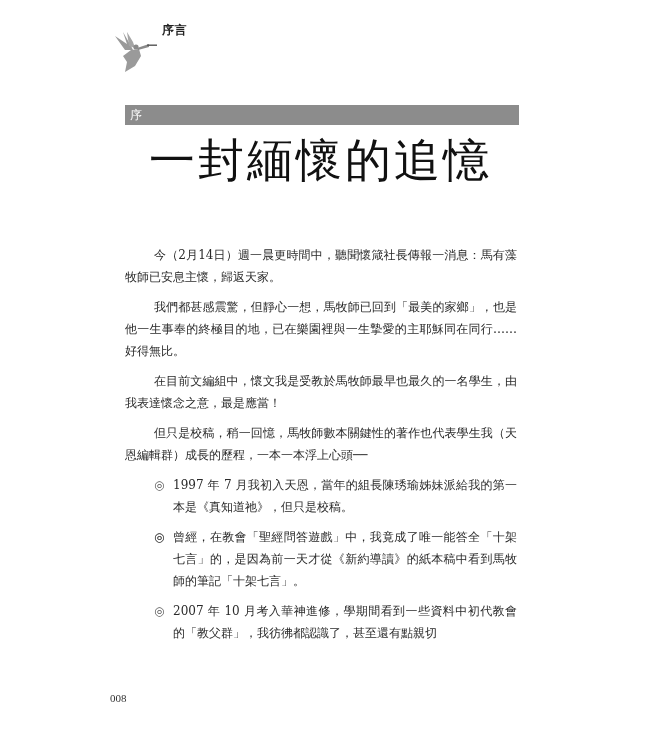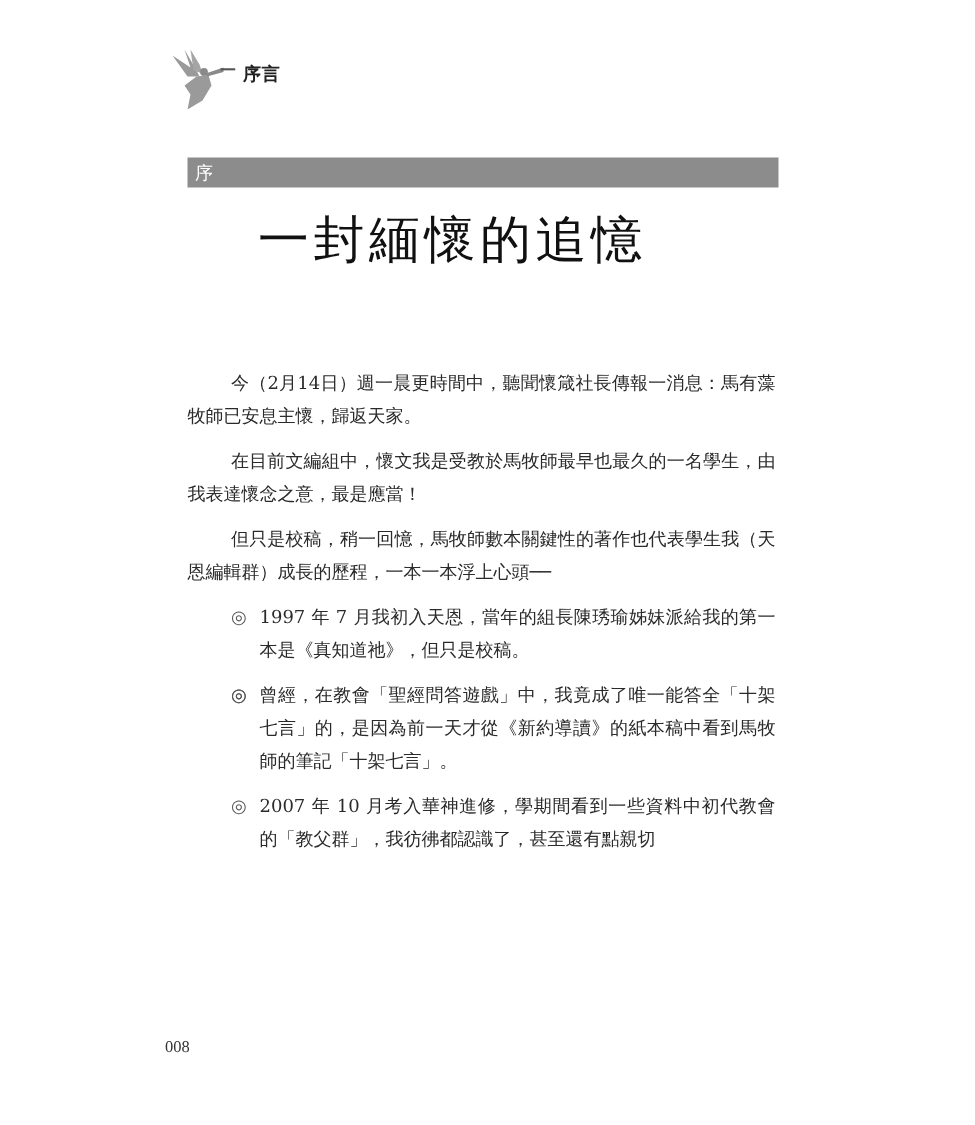--- a/index.html
+++ b/index.html
@@ -14,21 +14,20 @@
       overflow: hidden;
       font-family: "DejaVu Serif", "Liberation Serif", serif;
       color: #222;
     }
     .running-header {
       position: absolute;
       left: 113px;
       top: 28px;
       height: 48px;
       display: flex;
-      align-items: center;
     }
     .angel-icon {
       width: 44px;
       height: 46px;
       display: block;
     }
     .header-label {
       font-size: 12px;
       font-weight: bold;
       color: #222;
@@ -44,23 +43,23 @@
       height: 20px;
       background: #8c8c8c;
       color: #ffffff;
       font-size: 12px;
       line-height: 20px;
       padding-left: 5px;
       box-sizing: border-box;
     }
     .chapter-title {
       position: absolute;
-      left: 172px;
+      left: 149px;
       top: 135px;
-      font-size: 34px;
+      font-size: 46px;
       font-weight: normal;
       letter-spacing: 3px;
       color: #111;
       margin: 0;
       line-height: 50px;
     }
     .body-text {
       position: absolute;
       left: 125px;
       top: 244px;
@@ -121,20 +120,21 @@
 </div>
 
 <div class="section-bar">
   <span>序</span>
 </div>
 
 <h1 class="chapter-title">一封緬懷的追憶</h1>
 
 <div class="body-text">
   <p class="para">今（2月14日）週一晨更時間中，聽聞懷箴社長傳報一消息：馬有藻牧師已安息主懷，歸返天家。</p>
+  <p class="para">我們都甚感震驚，但靜心一想，馬牧師已回到「最美的家鄉」，也是他一生事奉的終極目的地，已在樂園裡與一生摯愛的主耶穌同在同行……好得無比。</p>
   <p class="para">在目前文編組中，懷文我是受教於馬牧師最早也最久的一名學生，由我表達懷念之意，最是應當！</p>
   <p class="para">但只是校稿，稍一回憶，馬牧師數本關鍵性的著作也代表學生我（天恩編輯群）成長的歷程，一本一本浮上心頭──</p>
 
   <ul class="bullet-list">
     <li class="bullet-item">
       <span class="bullet-mark">◎</span>
       <span>1997 年 7 月我初入天恩，當年的組長陳琇瑜姊妹派給我的第一本是《真知道祂》，但只是校稿。</span>
     </li>
     <li class="bullet-item">
       <span class="bullet-mark">◎</span>

